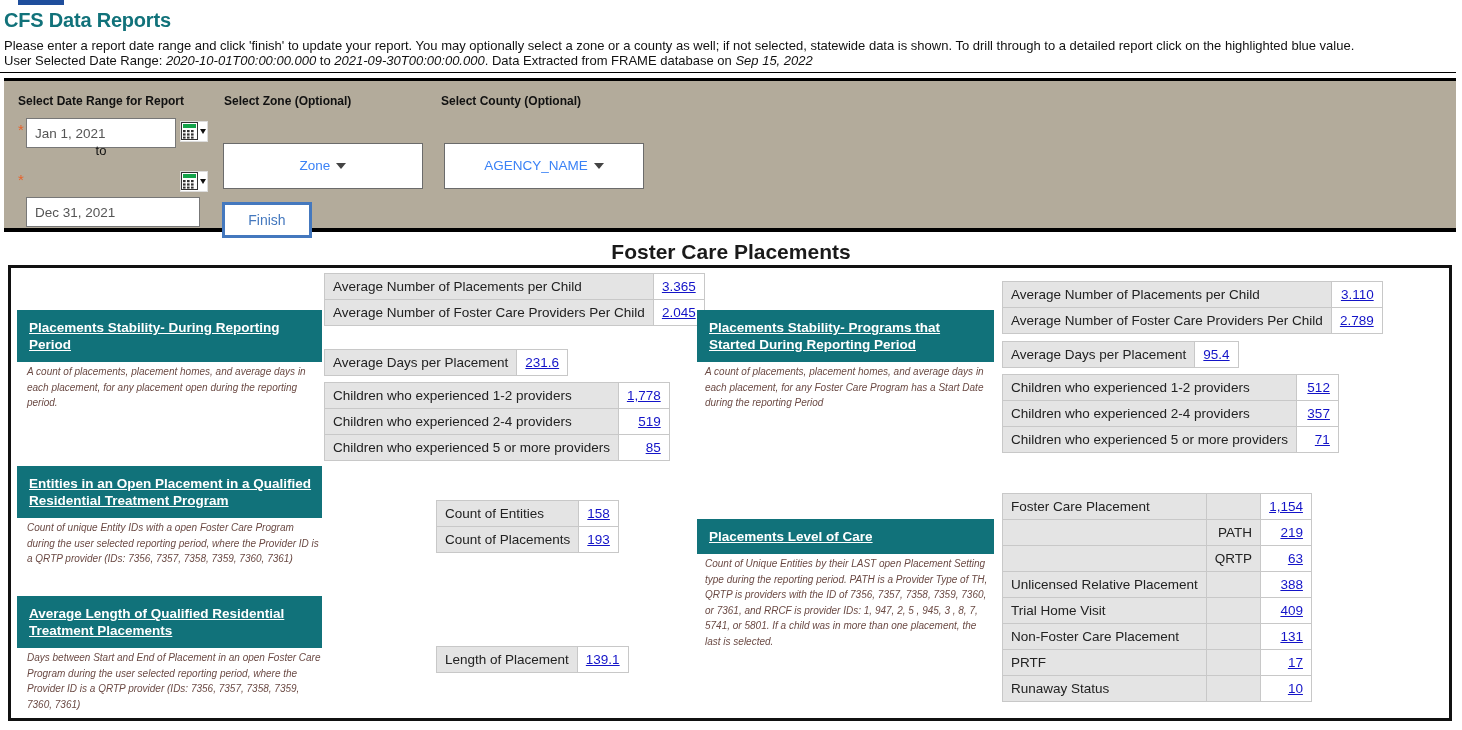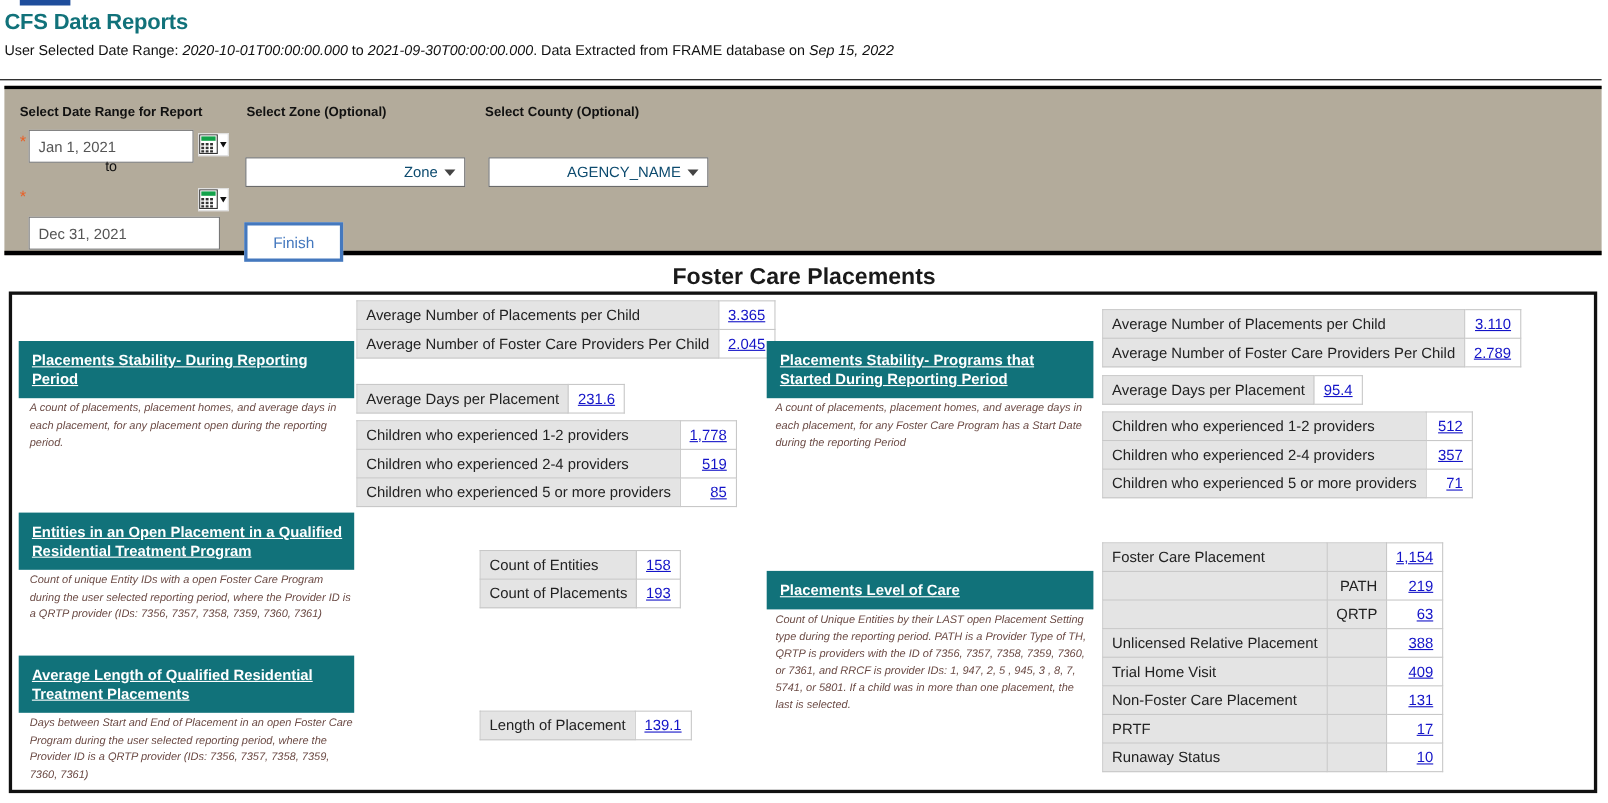--- a/index.html
+++ b/index.html
@@ -102,28 +102,28 @@
     border: 1px solid #ddd;
     display: flex;
     align-items: center;
     justify-content: center;
   }
   .cal-glyph { display: block; }
   .select-box {
     position: absolute;
     background: #fff;
     border: 1px solid #6b6b6b;
-    height: 27px;
+    height: 46px;
     font-size: 13.5px;
-    color: #0c4a6e;
+    color: #3b82f6;
     padding: 0 8px;
     line-height: 28px;
     display: flex;
     align-items: center;
-    justify-content: flex-end;
+    justify-content: center;
     white-space: nowrap;
   }
   .chev {
     width: 0; height: 0;
     border-left: 5px solid transparent;
     border-right: 5px solid transparent;
     border-top: 6px solid #444;
     margin-left: 6px;
   }
   .finish-btn {
@@ -215,20 +215,21 @@
 </style>
 </head>
 <body>
 
 <div id="page">
 
   <div class="tab-stub"></div>
 
   <div class="app-header">
     <div class="app-title">CFS Data Reports</div>
+    <div class="intro-line">Please enter a report date range and click 'finish' to update your report. You may optionally select a zone or a county as well; if not selected, statewide data is shown. To drill through to a detailed report click on the highlighted blue value.</div>
     <div class="intro-line">
       <span>User Selected Date Range: </span><span class="em">2020-10-01T00:00:00.000</span><span> to </span><span class="em">2021-09-30T00:00:00.000</span><span>. Data Extracted from FRAME database on </span><span class="em">Sep 15, 2022</span>
     </div>
   </div>
   <div class="hdr-rule"></div>
 
   <div class="param-panel">
 
     <div class="param-col-label" style="left:14px; top:13px;">Select Date Range for Report</div>
     <div class="param-col-label" style="left:220px; top:13px;">Select Zone (Optional)</div>

